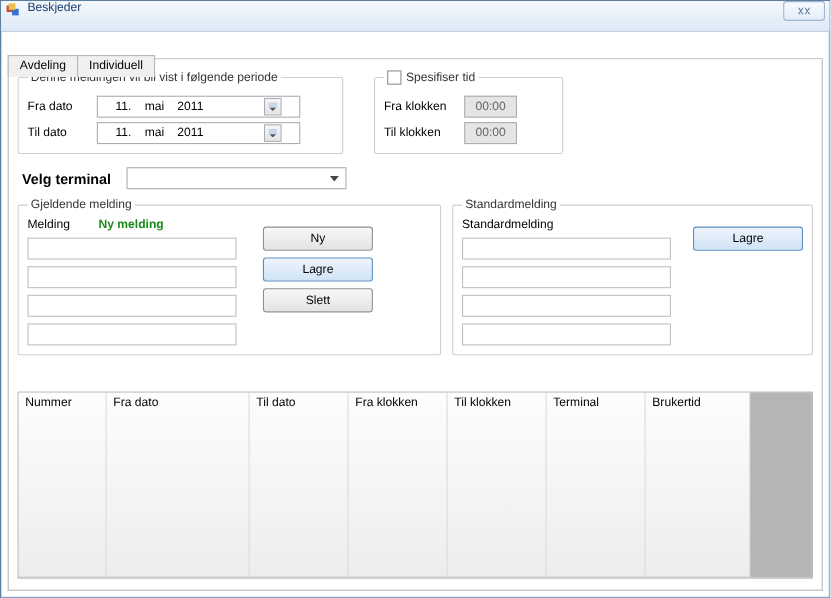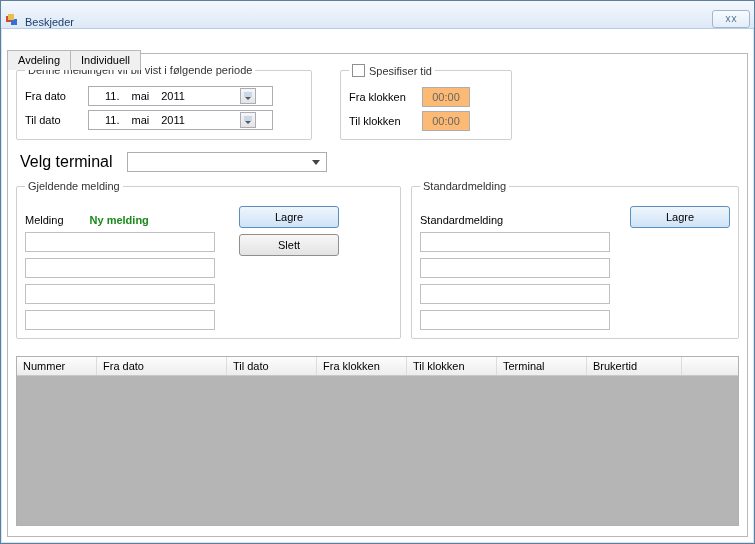--- a/index.html
+++ b/index.html
@@ -8,21 +8,21 @@
     width: 755px; height: 544px;
     border: 1px solid #5a7fa0;
     background: #fff;
     display: flex; flex-direction: column;
     box-shadow: 0 0 0 1px #d6e4f2 inset;
   }
   .titlebar {
     height: 28px;
     background: linear-gradient(#f4f8fc, #dde9f7);
     border-bottom: 1px solid #b8cde2;
-    display: flex; align-items: flex-end; padding: 0 4px;
+    display: flex; align-items: flex-start; padding: 0 4px;
   }
   .titlebar .appicon { width: 16px; height: 16px; margin-right: 4px; }
   .titlebar .title { color: #1a3e6e; }
   .titlebar .spacer { flex: 1; }
   .closebtn {
     width: 38px; height: 18px;
     border: 1px solid #9fb8d0; border-radius: 3px;
     background: linear-gradient(#f8fbfe,#e3edf8);
     display: flex; align-items: center; justify-content: center;
     color: #4a6b8c; font-size: 10px;
@@ -57,46 +57,46 @@
     display:flex; align-items:center; padding:0 16px; gap:12px;
     background:#fff; justify-content:space-between;
   }
   .datebox .caret {
     width:16px; height:16px; border:1px solid #abadb3;
     display:flex; align-items:center; justify-content:center;
     background:linear-gradient(#f6f6f6,#e4e4e4);
   }
   .timebox {
     border:1px solid #abadb3; height:20px; width:48px;
-    background:#fdba74; text-align:center; line-height:18px; color:#666;
-  }
-  .toprow { display:flex; gap:28px; }
+    background:#e5e5e5; text-align:center; line-height:18px; color:#666;
+  }
+  .toprow { display:flex; gap:28px;align-items:center; }
   .checkbox { width:13px;height:13px;border:1px solid #8e8f8f;background:#fff; }
   .terminalrow { display:flex; align-items:center; gap:14px; margin:6px 0 2px 4px;}
-  .terminalrow .tlabel { font-weight:normal; font-size:16px;}
+  .terminalrow .tlabel { font-weight:bold; font-size:13px;}
   .combo {
     border:1px solid #abadb3; height:20px; width:200px;
     display:flex; align-items:center; justify-content:flex-end; padding-right:2px;
     background:#fff;
   }
   .combo .caret2 { width:0;height:0;border-left:4px solid transparent;border-right:4px solid transparent;border-top:5px solid #444; margin-right:4px;}
   .midrow { display:flex; gap:10px; }
-  .col { display:flex; flex-direction:column;margin-top:16px; }
+  .col { display:flex; flex-direction:column; }
   .textline {
     border:1px solid #c0c0c0; height:20px; width:190px; background:#fff; margin-top:6px;
   }
   .btn {
     width:100px; height:22px;
     border:1px solid #8e8f8f; border-radius:3px;
     background:linear-gradient(#f7f7f7,#e3e3e3);
     text-align:center; line-height:20px; margin-top:6px;
   }
   .btn.selected { background:linear-gradient(#eef5fc,#cfe3f7); border-color:#5b8ec1; }
   .nylabel { color:#1a8a1a; font-weight:bold; margin-left:18px;}
-  .tablewrap { border:1px solid #b1b1b1; flex:1; display:flex; flex-direction:column; margin-top:0;}
+  .tablewrap { border:1px solid #b1b1b1; flex:1; display:flex; flex-direction:row; margin-top:0;}
   .thead { display:flex; background:linear-gradient(#fdfdfd,#ededed); border-bottom:1px solid #c8c8c8;}
   .th { padding:3px 6px; border-right:1px solid #dcdcdc; }
   .tbody { flex:1; background:#b5b5b5; }
   .th:nth-child(1){width:80px} .th:nth-child(2){width:130px} .th:nth-child(3){width:90px}
   .th:nth-child(4){width:90px} .th:nth-child(5){width:90px} .th:nth-child(6){width:90px}
   .th:nth-child(7){width:95px} .th:nth-child(8){flex:1; text-align:right; border-right:none;}
   .stdgroup { flex:1; }
   .gjgroup { width:419px; }
   .gjinner { display:flex; gap:24px;}
   .stdinner { display:flex; gap:20px;}
@@ -195,20 +195,21 @@
               <div class="row" style="margin-top:0">
                 <span>Melding</span>
                 <span class="nylabel">Ny melding</span>
               </div>
               <div class="textline"></div>
               <div class="textline"></div>
               <div class="textline"></div>
               <div class="textline"></div>
             </div>
             <div class="col" style="margin-top:2px">
+              <div class="btn">Ny</div>
               <div class="btn selected">Lagre</div>
               <div class="btn">Slett</div>
             </div>
           </div>
         </fieldset>
 
         <fieldset class="group stdgroup">
           <legend>Standardmelding</legend>
           <div class="stdinner">
             <div class="col">

